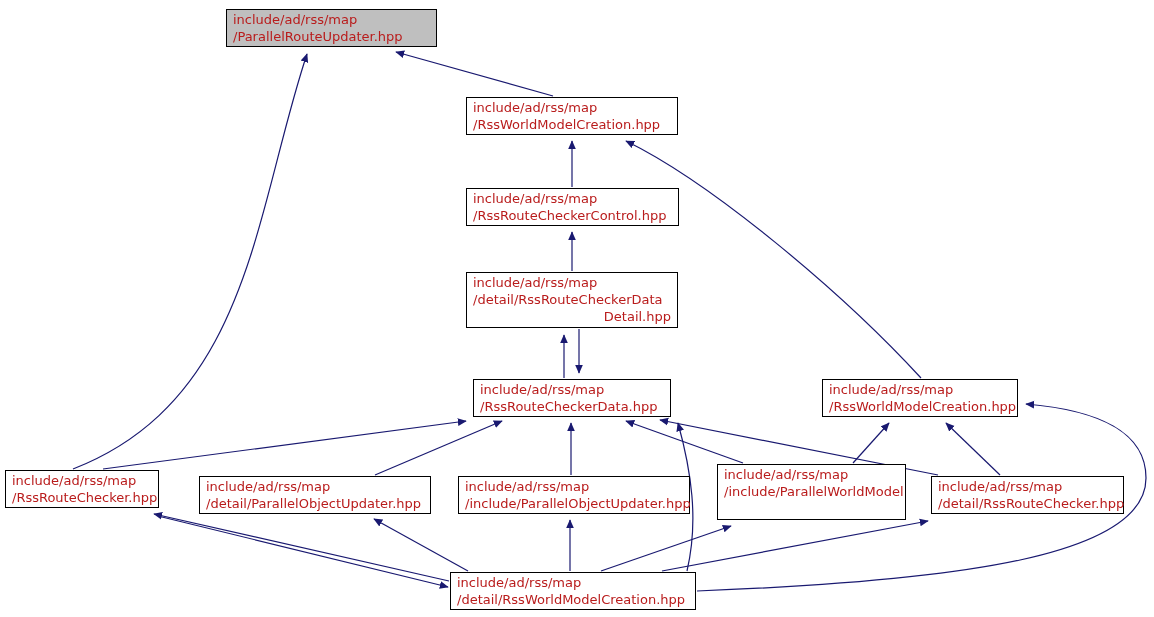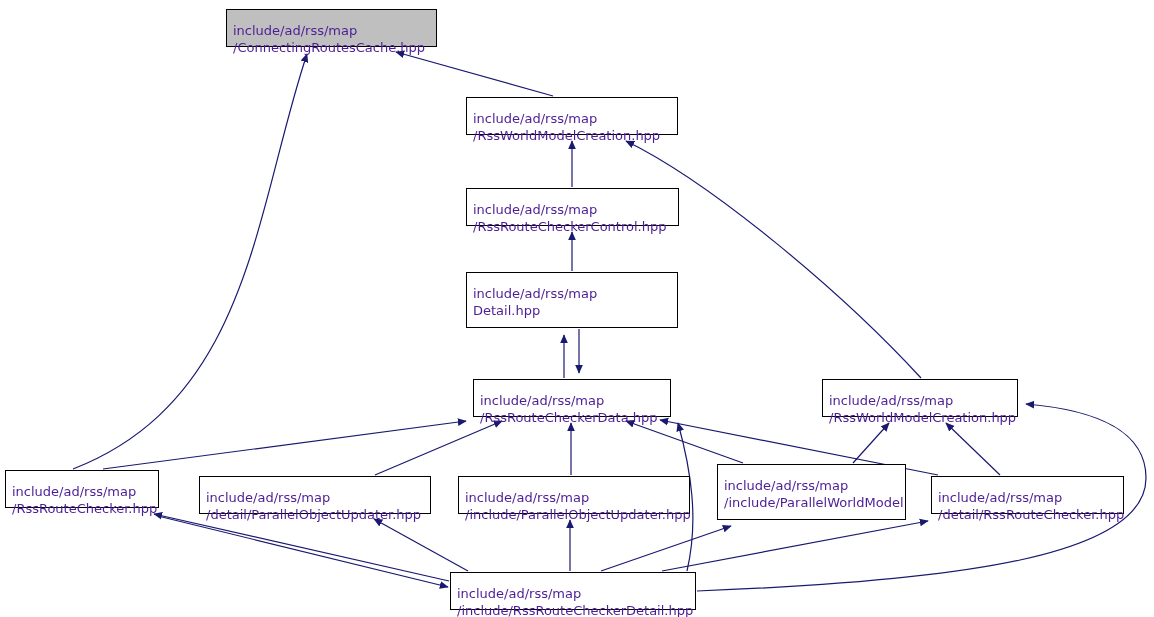--- a/index.html
+++ b/index.html
@@ -11,28 +11,28 @@
     overflow:hidden;
   }
   #edges{position:absolute;left:0;top:0;width:1154px;height:617px;}
   .node{
     position:absolute;
     box-sizing:border-box;
     background:#ffffff;
     border:1px solid #000000;
     font-size:13px;
     line-height:17px;
-    color:#4c1d95;
-    padding:12px 6px 0 6px;
+    color:#b91c1c;
+    padding:1px 6px 0 6px;
     white-space:nowrap;
     cursor:pointer;
   }
   .node.hl{background:#bfbfbf;}
   .node .ln{display:block;text-align:left;}
-  .node .ln.c{text-align:left;}
+  .node .ln.c{text-align:right;}
 </style>
 </head>
 <body>
 
 <div id="canvas">
 
   <svg id="edges" viewBox="0 0 1154 617" xmlns="http://www.w3.org/2000/svg">
     <defs>
       <marker id="arrow" markerWidth="10" markerHeight="9" refX="8.2" refY="4.5" orient="auto" markerUnits="userSpaceOnUse">
         <path d="M0,0.6 L9,4.5 L0,8.4 z" fill="#191970"></path>
@@ -59,35 +59,36 @@
       <path d="M162,517 L448,587" marker-end="url(#arrow)"></path>
       <path d="M468,571 L374,519" marker-end="url(#arrow)"></path>
       <path d="M570,571 L570,520" marker-end="url(#arrow)"></path>
       <path d="M601,571 L731,526" marker-end="url(#arrow)"></path>
       <path d="M662,571 L928,521" marker-end="url(#arrow)"></path>
     </g>
   </svg>
 
   <div class="node hl" style="left:226px;top:9px;width:211px;height:38px">
     <span class="ln">include/ad/rss/map</span>
-    <span class="ln">/ConnectingRoutesCache.hpp</span>
+    <span class="ln">/ParallelRouteUpdater.hpp</span>
   </div>
 
   <div class="node" style="left:466px;top:97px;width:212px;height:38px">
     <span class="ln">include/ad/rss/map</span>
     <span class="ln">/RssWorldModelCreation.hpp</span>
   </div>
 
   <div class="node" style="left:466px;top:188px;width:213px;height:38px">
     <span class="ln">include/ad/rss/map</span>
     <span class="ln">/RssRouteCheckerControl.hpp</span>
   </div>
 
   <div class="node" style="left:466px;top:272px;width:212px;height:56px">
     <span class="ln">include/ad/rss/map</span>
+    <span class="ln">/detail/RssRouteCheckerData</span>
     <span class="ln c">Detail.hpp</span>
   </div>
 
   <div class="node" style="left:473px;top:379px;width:198px;height:38px">
     <span class="ln">include/ad/rss/map</span>
     <span class="ln">/RssRouteCheckerData.hpp</span>
   </div>
 
   <div class="node" style="left:822px;top:379px;width:196px;height:38px">
     <span class="ln">include/ad/rss/map</span>
@@ -114,16 +115,16 @@
     <span class="ln">/include/ParallelWorldModel</span>
   </div>
 
   <div class="node" style="left:931px;top:476px;width:193px;height:38px">
     <span class="ln">include/ad/rss/map</span>
     <span class="ln">/detail/RssRouteChecker.hpp</span>
   </div>
 
   <div class="node" style="left:450px;top:572px;width:246px;height:38px">
     <span class="ln">include/ad/rss/map</span>
-    <span class="ln">/include/RssRouteCheckerDetail.hpp</span>
+    <span class="ln">/detail/RssWorldModelCreation.hpp</span>
   </div>
 
 </div>
 
 </body></html>

